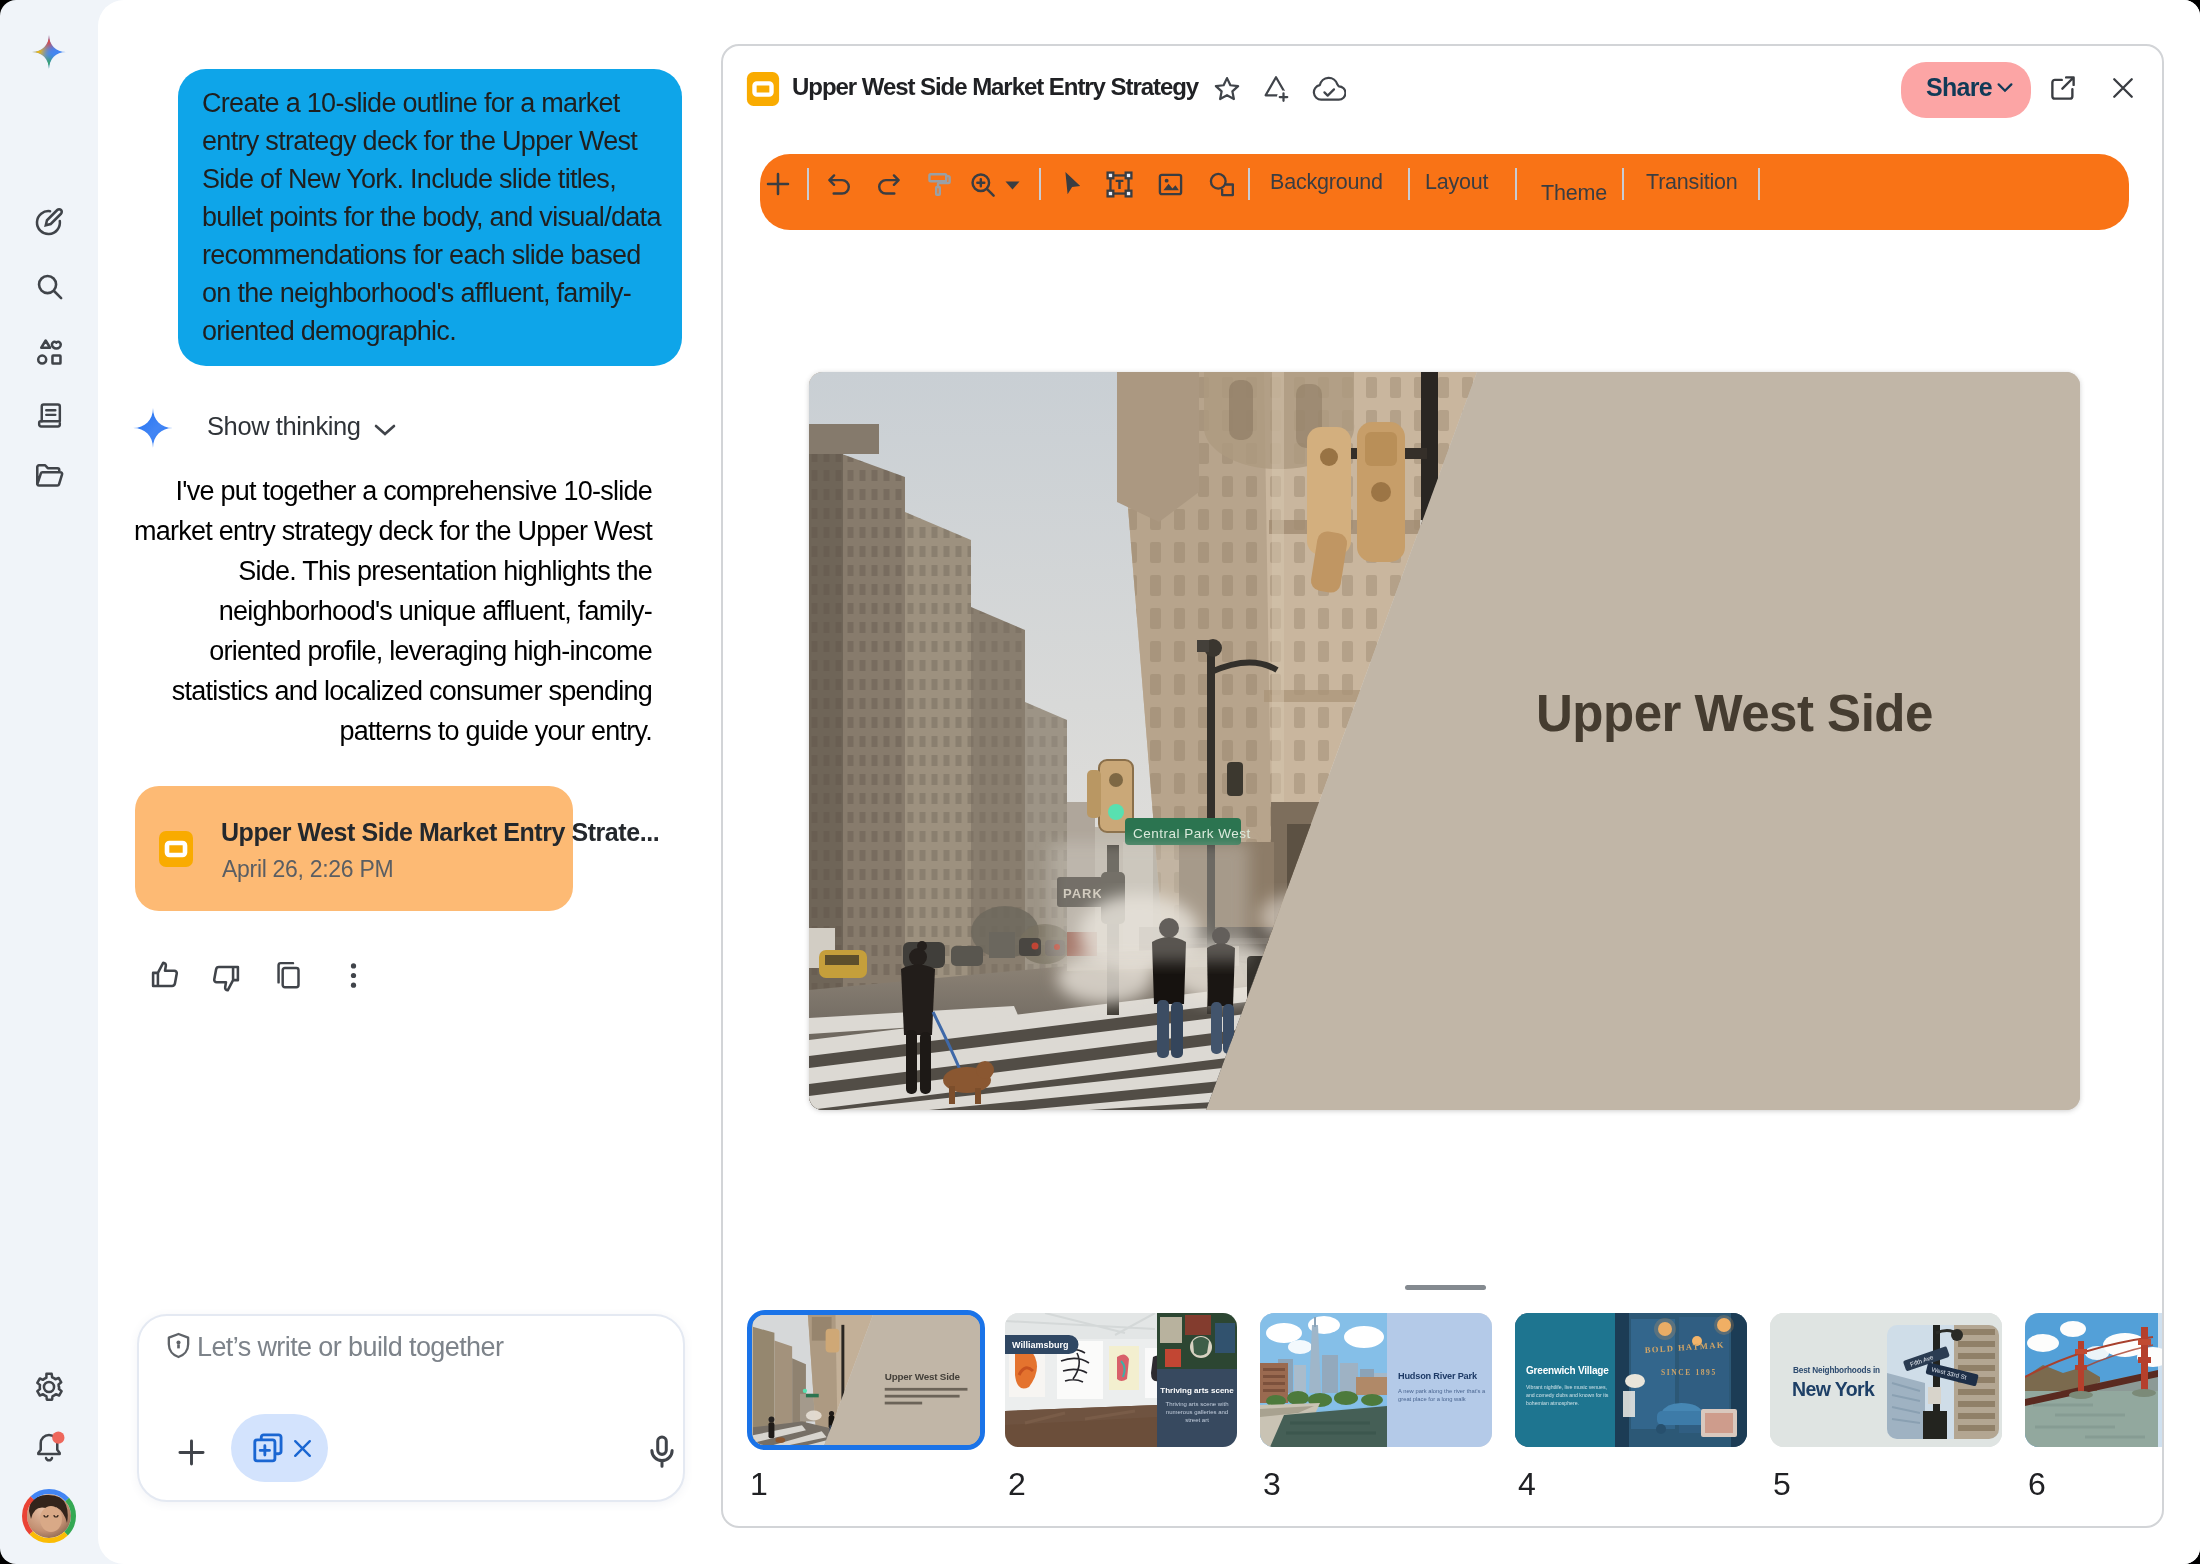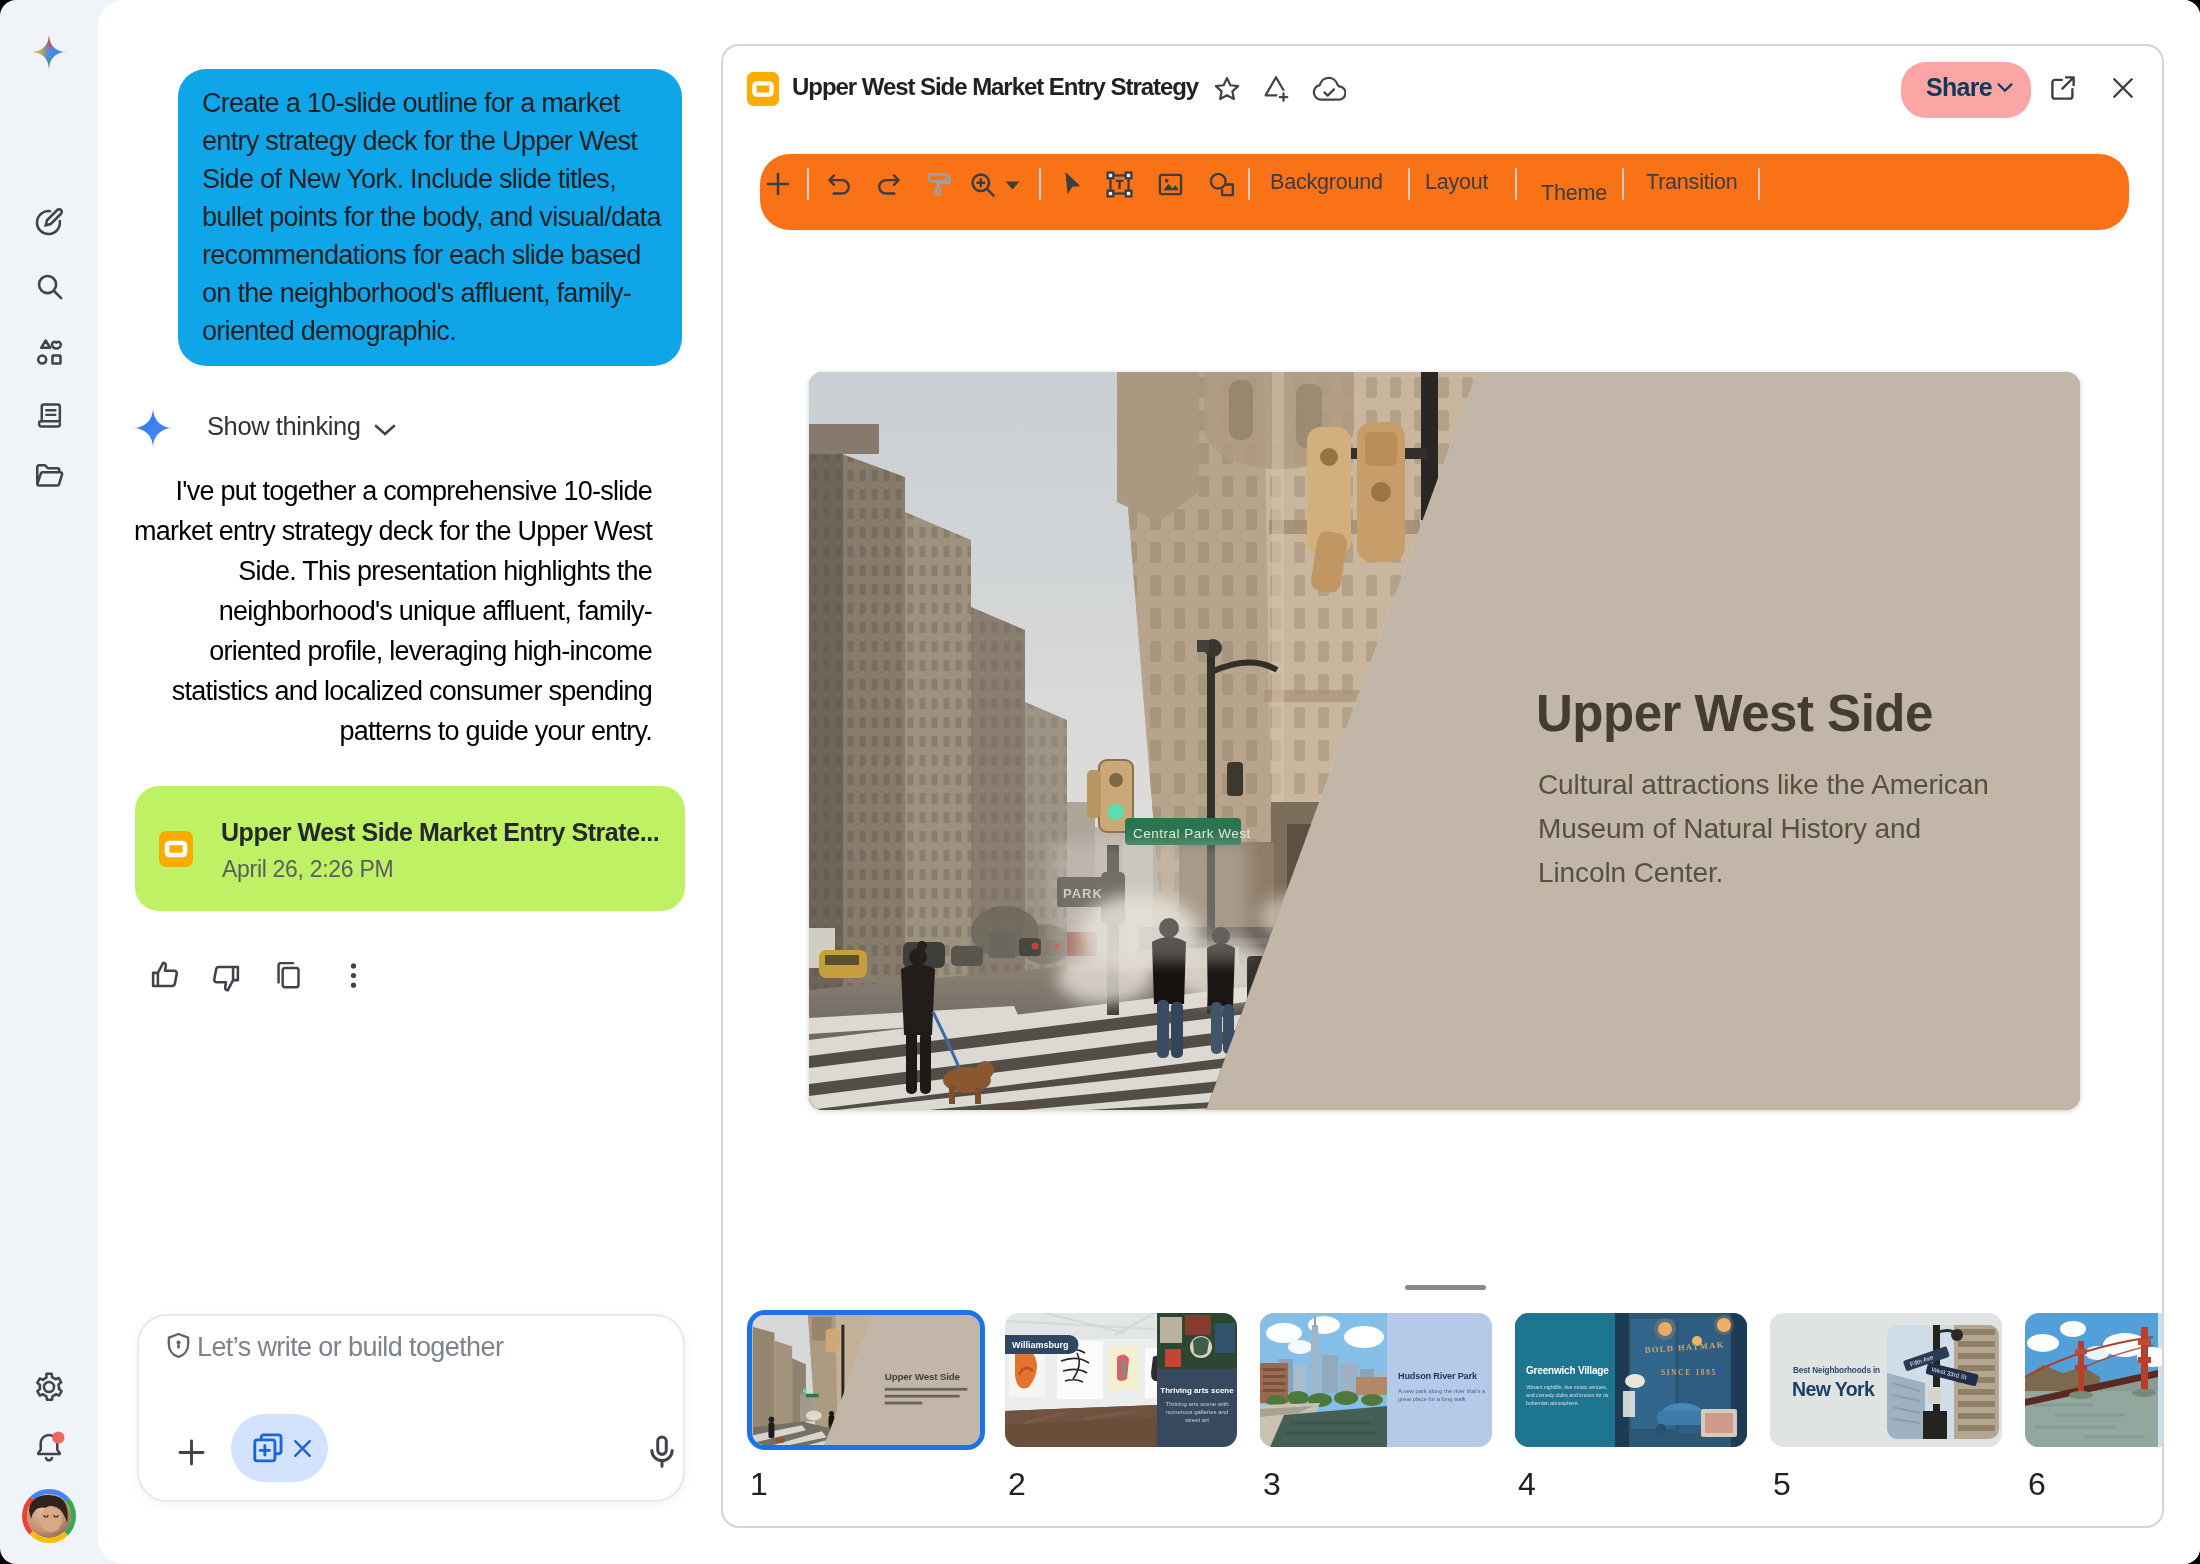--- a/index.html
+++ b/index.html
@@ -5,21 +5,21 @@
   * { margin:0; padding:0; box-sizing:border-box; }
   html,body { width:2200px; height:1564px; background:#000; font-family:"Liberation Sans", sans-serif; }
   .app { position:absolute; left:0; top:0; width:2200px; height:1564px; background:#f0f4f9; border-radius:16px; overflow:hidden; }
   .main { position:absolute; left:98px; top:0; width:2102px; height:1564px; background:#fff; border-radius:26px 0 0 26px; }
   .abs { position:absolute; }
   
   .bubble { position:absolute; left:178px; top:69px; width:504px; height:297px; background:#0ea5e9; border-radius:28px; }
   .bubble .t { position:absolute; left:24px; top:15px; font-size:27px; line-height:38px; color:#1f1f1f; letter-spacing:-0.7px; white-space:nowrap; }
   .showtext { position:absolute; left:207px; top:412px; font-size:25.5px; color:#2f3338; letter-spacing:-0.4px; }
   .para { position:absolute; left:134px; top:471px; font-size:27px; line-height:40px; color:#000000; letter-spacing:-0.75px; white-space:nowrap;text-align:right; }
-  .filecard { position:absolute; left:135px; top:786px; width:550px; height:125px; background:#bef264; border-radius:24px; }
+  .filecard { position:absolute; left:135px; top:786px; width:438px; height:125px; background:#fdba74; border-radius:24px; }
   .fc-title { position:absolute; left:86px; top:32px; font-size:25px; font-weight:bold; color:#24282d; letter-spacing:-0.45px; white-space:nowrap; }
   .fc-date { position:absolute; left:87px; top:70px; font-size:23px; color:#5a5e63; letter-spacing:-0.3px; }
   .inputbox { position:absolute; left:137px; top:1314px; width:548px; height:188px; background:#fff; border:2px solid #e4e9f2; border-radius:30px; box-shadow:0 2px 10px rgba(70,90,130,0.07); }
   .placeholder { position:absolute; left:58px; top:16px; font-size:27px; color:#7d838a; letter-spacing:-0.6px; white-space:nowrap; }
   .chip { position:absolute; left:92px; top:98px; width:97px; height:68px; background:#d3e3fd; border-radius:34px; }
   .footer { position:absolute; left:40px; top:1519px; width:740px; text-align:center; font-size:21px; color:#50545a; letter-spacing:-1.1px; }
   
   .panel { position:absolute; left:721px; top:44px; width:1443px; height:1484px; background:#fff; border:2px solid #d2d4d7; border-radius:18px; overflow:hidden; }
   .ptitle { position:absolute; left:69px; top:27px; font-size:24px; font-weight:bold; color:#202124; letter-spacing:-1.05px; white-space:nowrap; }
   .share { position:absolute; left:1178px; top:16px; width:130px; height:56px; background:#fca5a5; border-radius:25px; }
@@ -431,21 +431,20 @@
             <path d="M398 576 q14 -9 28 0 l-2 58 h-25 Z" fill="#1a1613"></path>
             <rect x="402" y="630" width="11" height="52" rx="5" fill="#42546c"></rect>
             <rect x="414" y="632" width="11" height="50" rx="5" fill="#3a4c64"></rect>
             <rect x="438" y="584" width="30" height="52" rx="4" fill="#33302b"></rect>
           </g>
 
           <rect x="240" y="470" width="200" height="120" fill="#d8d4cc" opacity="0.35" filter="url(#blur8)"></rect>
         </g>
       </svg>
       <div class="sl-title">Upper West Side</div>
-      <div class="sl-body">Cultural attractions like the American<br>Museum of Natural History and<br>Lincoln Center.</div>
     </div>
     <div class="handle"></div>
     <div class="thumb" style="left:24px;top:1264px;width:238px;height:140px;border:5px solid #1a73e8;border-radius:18px;background:#c1b6a7;">
       <svg width="230" height="132" viewBox="0 0 232 134">
         <rect width="232" height="134" fill="#c1b6a7"></rect>
         <g clip-path="url(#t1clip)">
             <clipPath id="t1clip">
               <polygon points="0,0 122,0 72,134 0,134"></polygon>
             </clipPath>
           <rect width="125" height="134" fill="#d6d8d9"></rect>

